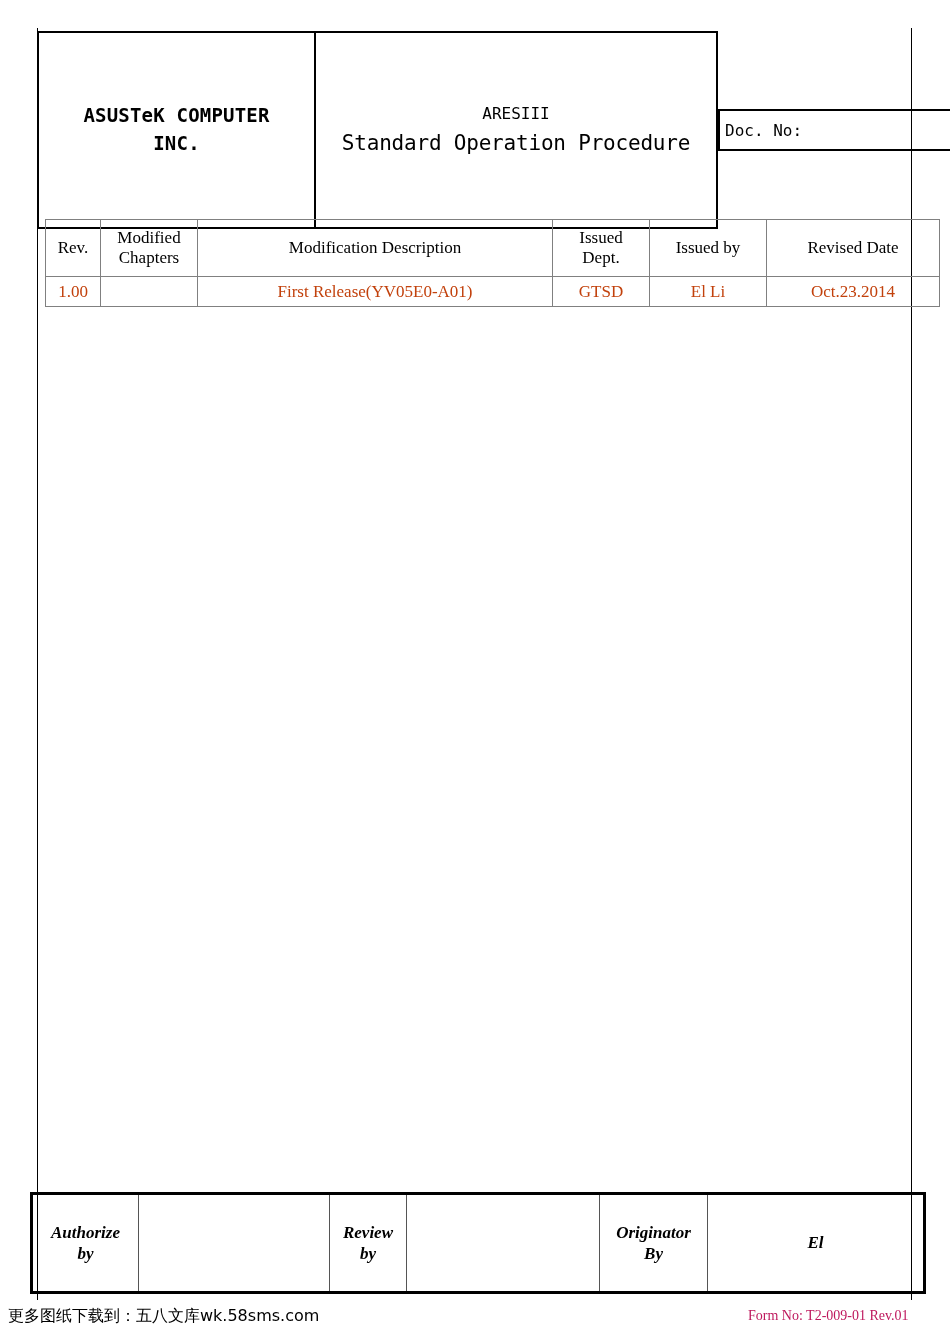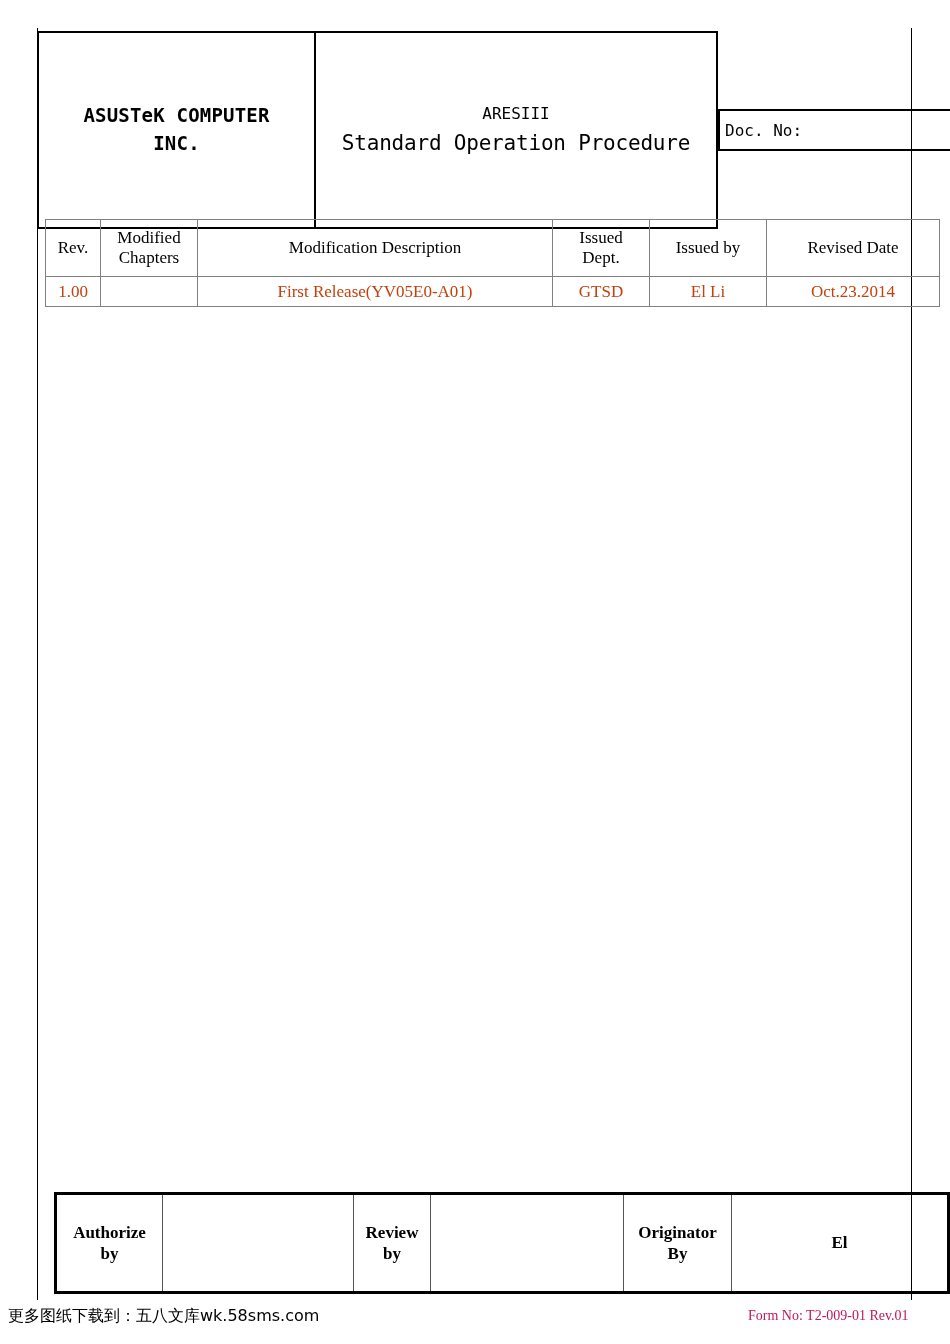--- a/index.html
+++ b/index.html
@@ -108,25 +108,26 @@
   .col-rev   { width: 48px; }
   .col-chap  { width: 90px; }
   .col-desc  { width: 348px; }
   .col-dept  { width: 90px; }
   .col-by    { width: 110px; }
   .col-date  { width: 166px; }
 
   
   #signature-table {
     position: absolute;
-    left: 54px;
+    left: 30px;
     top: 1192px;
     width: 873px;
     border-collapse: collapse;
     table-layout: fixed;
+    font-style: italic;
   }
   #signature-table td {
     border: 1px solid #555;
     height: 96px;
     vertical-align: middle;
     text-align: center;
     font-family: "Liberation Serif", serif;
     font-weight: bold;
     font-size: 17px;
     line-height: 1.25;

